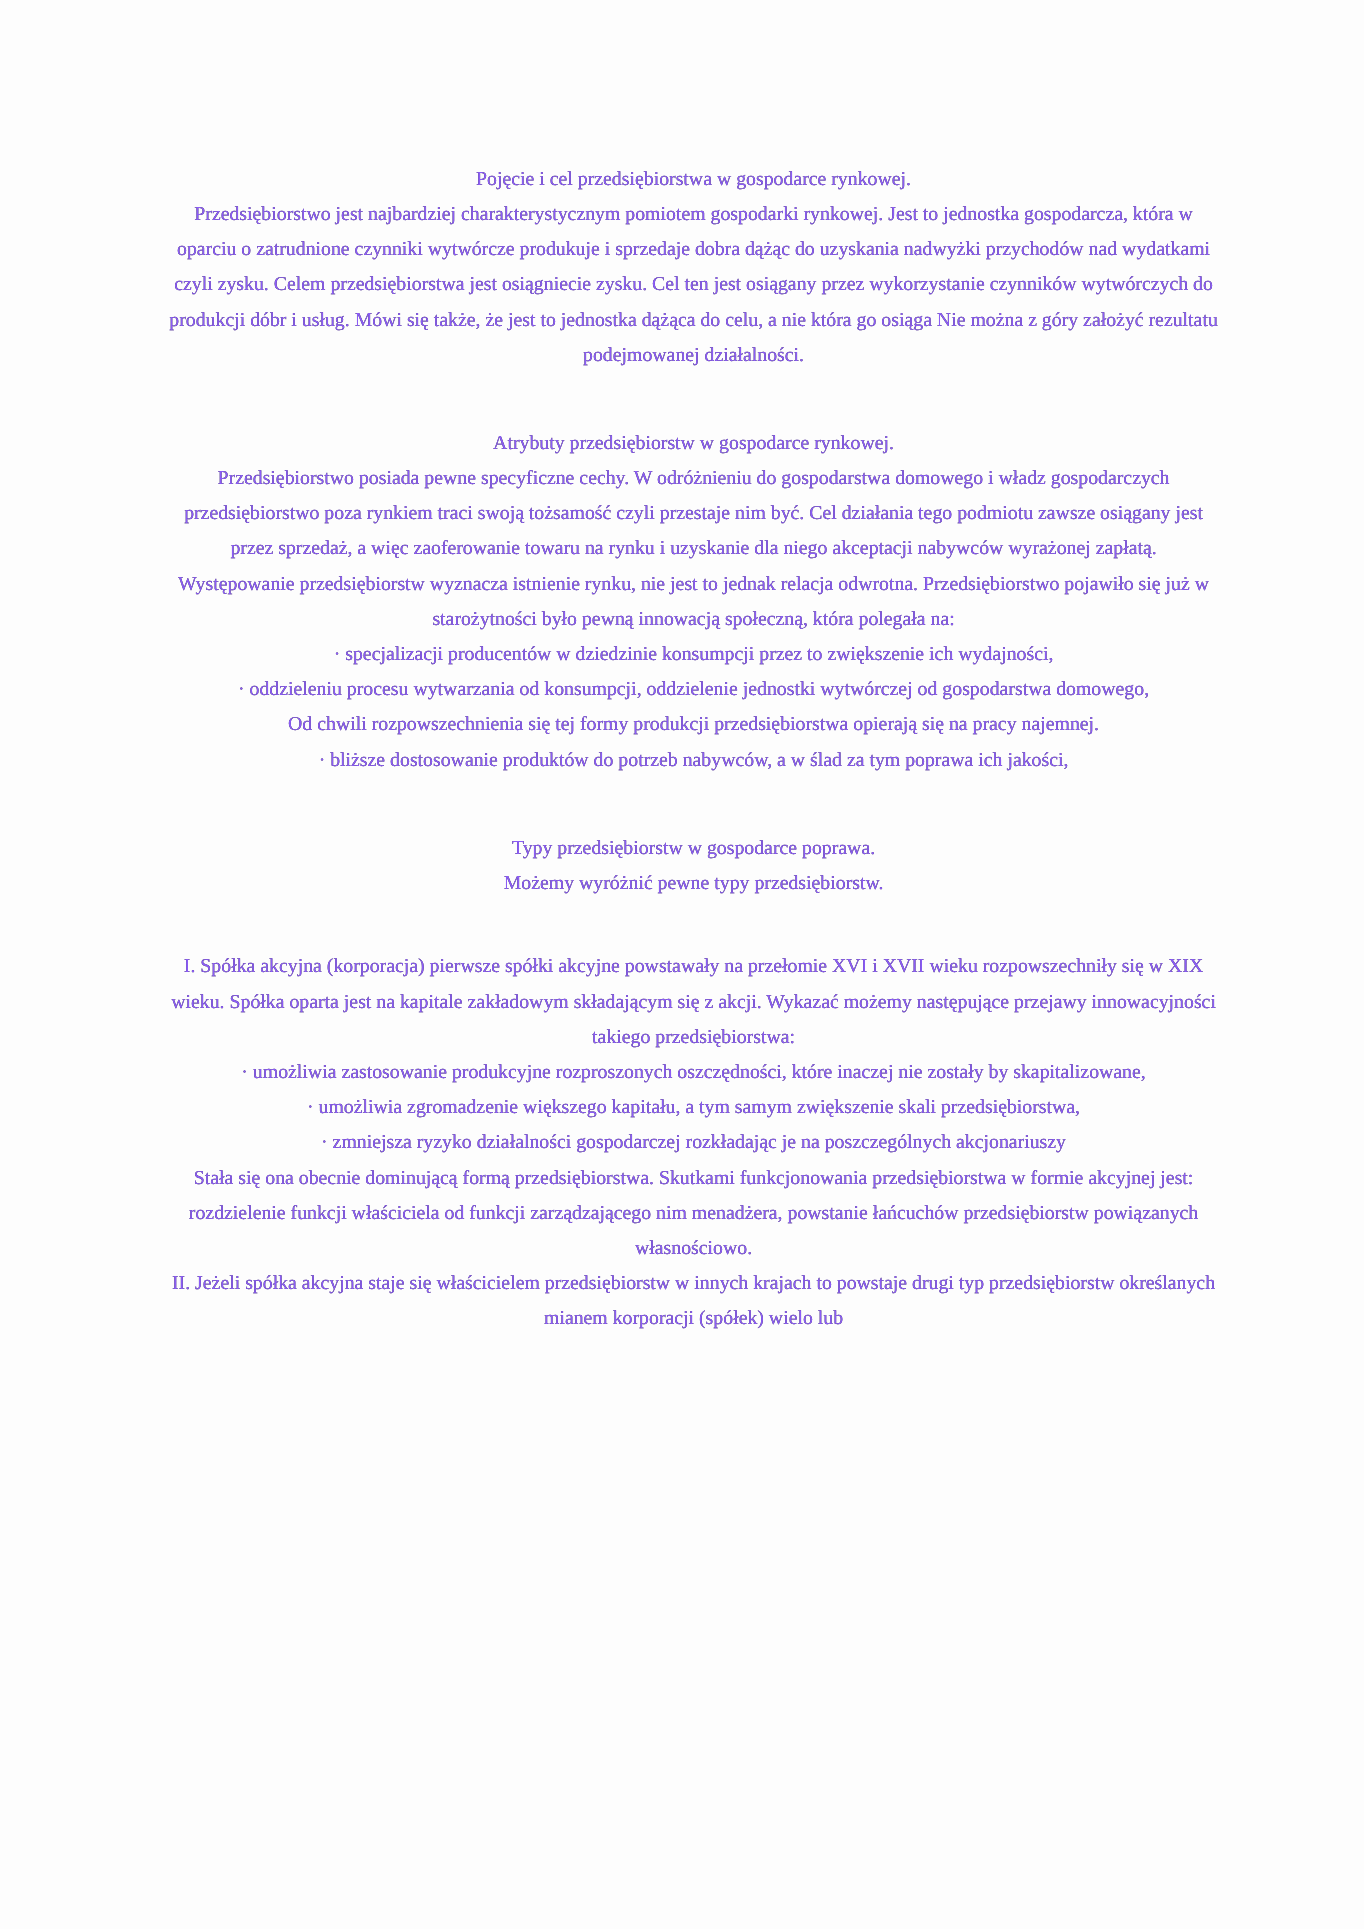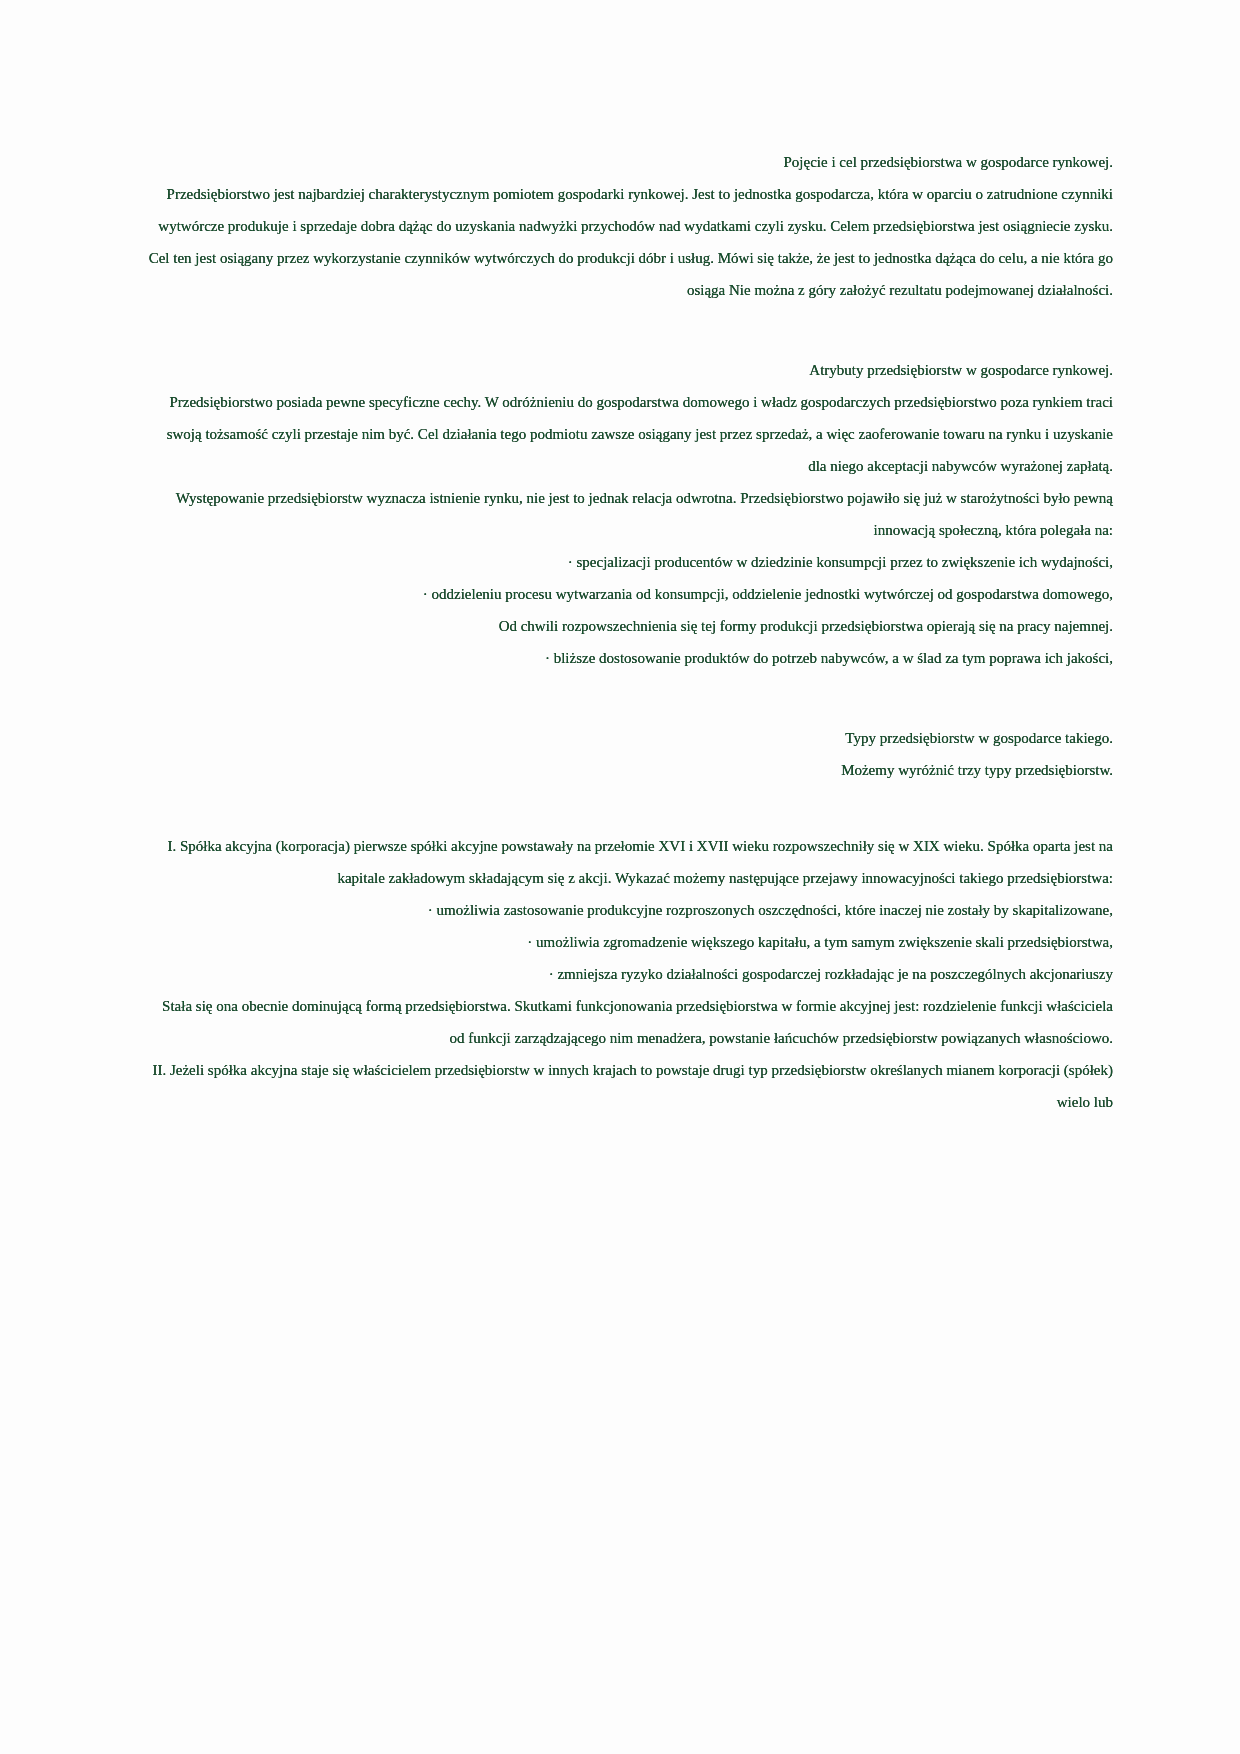--- a/index.html
+++ b/index.html
@@ -15,24 +15,24 @@
   .page {
     position: relative;
     width: 1240px;
     min-height: 1754px;
     background: #fdfdfd;
     box-sizing: border-box;
     padding: 146px 125px 60px 148px;
   }
   .doc-body {
     width: 965px;
-    color: #14532d;
-    font-size: 15px;
+    color: #8b5cf6;
+    font-size: 18px;
     line-height: 32px;
-    text-align: right;
+    text-align: center;
     
     text-shadow: 0 0 0.5px rgba(0,0,0,0.85);
   }
   .block {
     margin: 0;
     padding: 0;
   }
   .spacer { width: 100%; }
   .spacer.large  { height: 48px; }
   .spacer.medium { height: 44px; }
@@ -47,22 +47,22 @@
       <div class="block paragraph">Przedsiębiorstwo jest najbardziej charakterystycznym pomiotem gospodarki rynkowej. Jest to jednostka gospodarcza, która w oparciu o zatrudnione czynniki wytwórcze produkuje i sprzedaje dobra dążąc do uzyskania nadwyżki przychodów nad wydatkami czyli zysku. Celem przedsiębiorstwa jest osiągniecie zysku. Cel ten jest osiągany przez wykorzystanie czynników wytwórczych do produkcji dóbr i usług. Mówi się także, że jest to jednostka dążąca do celu, a nie która go osiąga Nie można z góry założyć rezultatu podejmowanej działalności.</div>
       <div class="spacer large"></div>
       <div class="block heading">Atrybuty przedsiębiorstw w gospodarce rynkowej.</div>
       <div class="block paragraph">Przedsiębiorstwo posiada pewne specyficzne cechy. W odróżnieniu do gospodarstwa domowego i władz gospodarczych przedsiębiorstwo poza rynkiem traci swoją tożsamość czyli przestaje nim być. Cel działania tego podmiotu zawsze osiągany jest przez sprzedaż, a więc zaoferowanie towaru na rynku i uzyskanie dla niego akceptacji nabywców wyrażonej zapłatą.</div>
       <div class="block paragraph">Występowanie przedsiębiorstw wyznacza istnienie rynku, nie jest to jednak relacja odwrotna. Przedsiębiorstwo pojawiło się już w starożytności było pewną innowacją społeczną, która polegała na:</div>
       <div class="block bullet">· specjalizacji producentów w dziedzinie konsumpcji przez to zwiększenie ich wydajności,</div>
       <div class="block bullet">· oddzieleniu procesu wytwarzania od konsumpcji, oddzielenie jednostki wytwórczej od gospodarstwa domowego,</div>
       <div class="block paragraph">Od chwili rozpowszechnienia się tej formy produkcji przedsiębiorstwa opierają się na pracy najemnej.</div>
       <div class="block bullet">· bliższe dostosowanie produktów do potrzeb nabywców, a w ślad za tym poprawa ich jakości,</div>
       <div class="spacer large"></div>
-      <div class="block heading">Typy przedsiębiorstw w gospodarce takiego.</div>
-      <div class="block paragraph">Możemy wyróżnić trzy typy przedsiębiorstw.</div>
+      <div class="block heading">Typy przedsiębiorstw w gospodarce poprawa.</div>
+      <div class="block paragraph">Możemy wyróżnić pewne typy przedsiębiorstw.</div>
       <div class="spacer medium"></div>
       <div class="block paragraph">I. Spółka akcyjna (korporacja) pierwsze spółki akcyjne powstawały na przełomie XVI i XVII wieku rozpowszechniły się w XIX wieku. Spółka oparta jest na kapitale zakładowym składającym się z akcji. Wykazać możemy następujące przejawy innowacyjności takiego przedsiębiorstwa:</div>
       <div class="block bullet">· umożliwia zastosowanie produkcyjne rozproszonych oszczędności, które inaczej nie zostały by skapitalizowane,</div>
       <div class="block bullet">· umożliwia zgromadzenie większego kapitału, a tym samym zwiększenie skali przedsiębiorstwa,</div>
       <div class="block bullet">· zmniejsza ryzyko działalności gospodarczej rozkładając je na poszczególnych akcjonariuszy</div>
       <div class="block paragraph">Stała się ona obecnie dominującą formą przedsiębiorstwa. Skutkami funkcjonowania przedsiębiorstwa w formie akcyjnej jest: rozdzielenie funkcji właściciela od funkcji zarządzającego nim menadżera, powstanie łańcuchów przedsiębiorstw powiązanych własnościowo.</div>
       <div class="block paragraph">II. Jeżeli spółka akcyjna staje się właścicielem przedsiębiorstw w innych krajach to powstaje drugi typ przedsiębiorstw określanych mianem korporacji (spółek) wielo lub</div>
     </div>
 </div>
 

